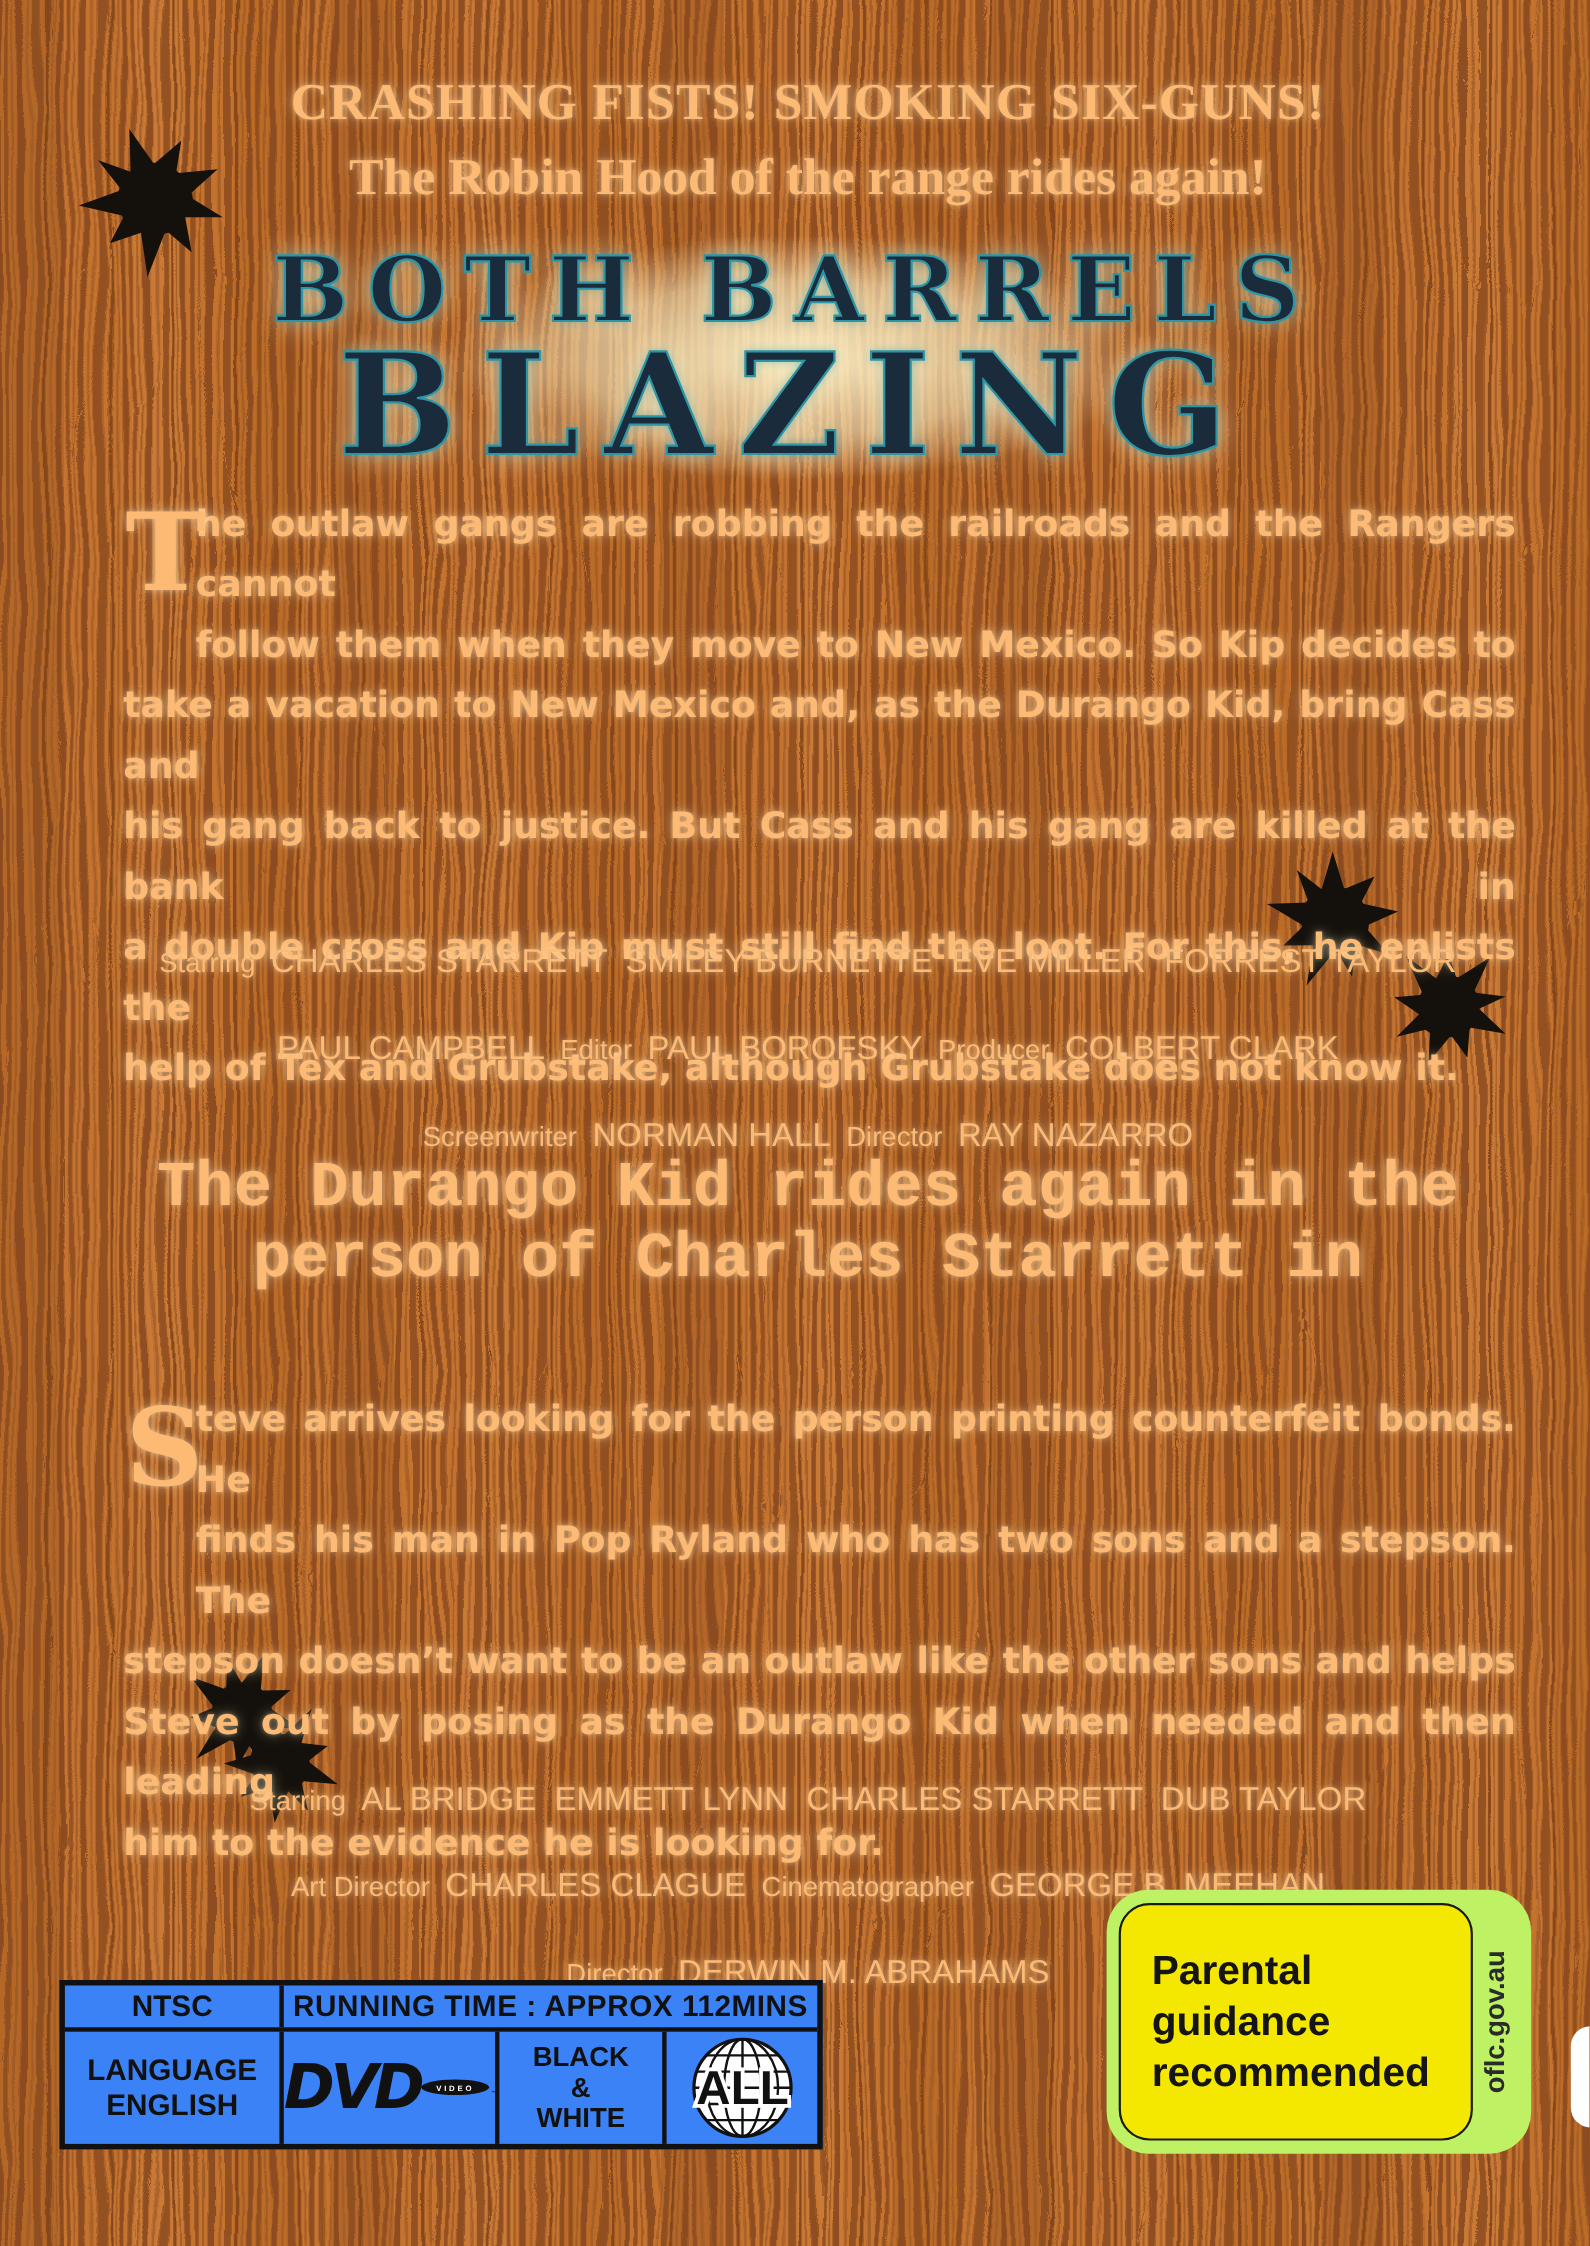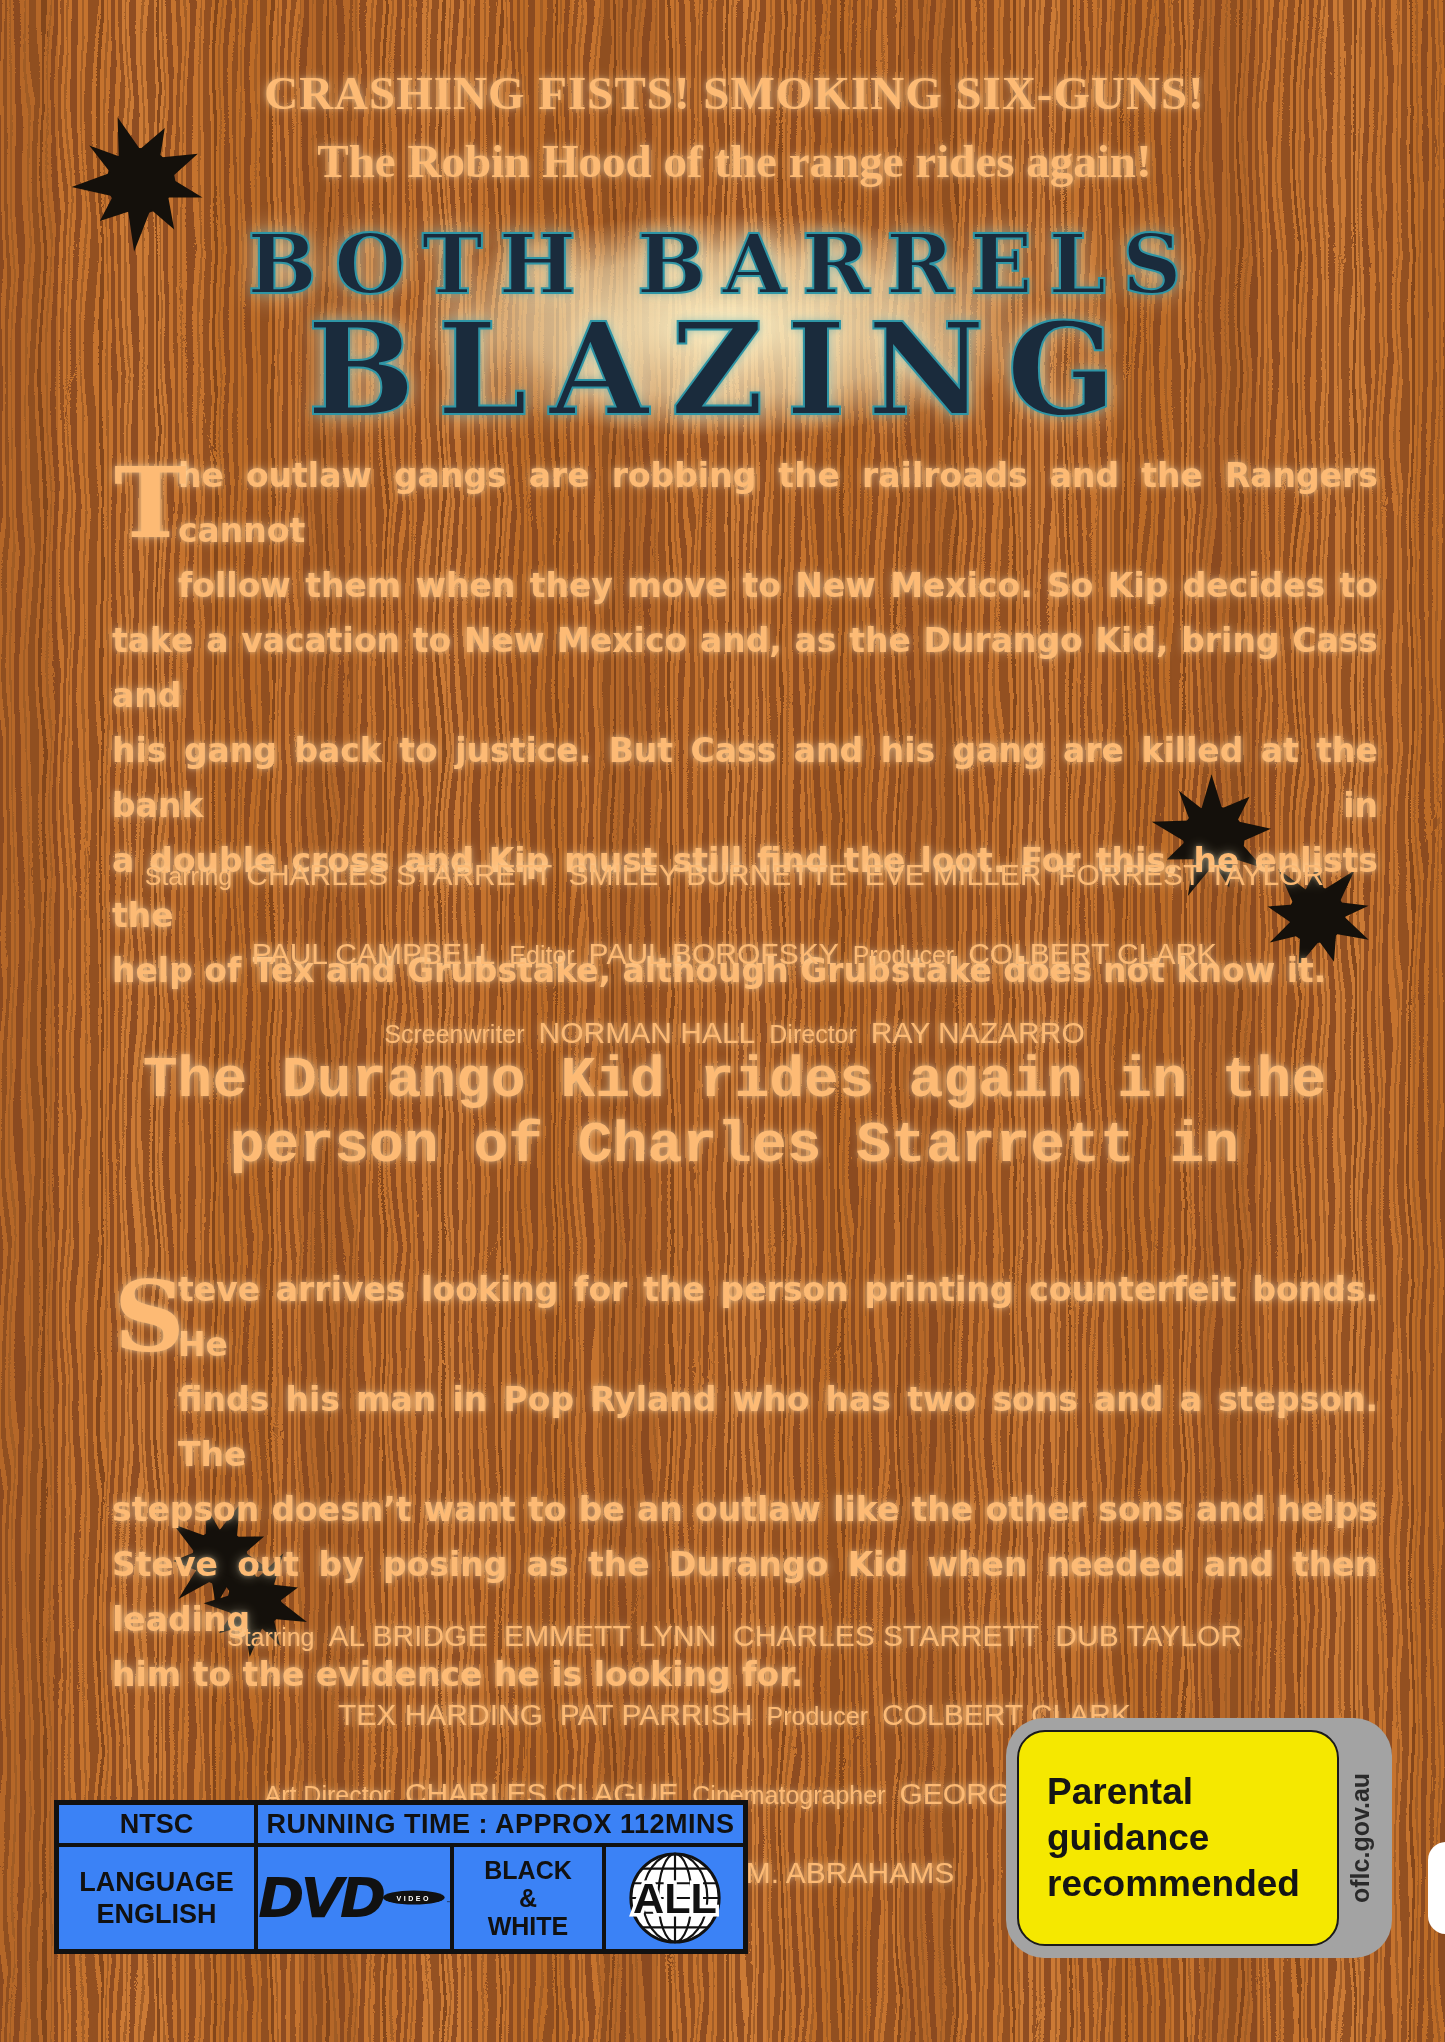--- a/index.html
+++ b/index.html
@@ -63,21 +63,21 @@
   #cell-ntsc { width:195px; font-size:27px; }
   #cell-runtime { flex:1; font-size:27px; letter-spacing:.5px; }
   #cell-language { width:195px; font-size:27px; line-height:32px; }
   #cell-dvd { width:196px; flex-direction:row; }
   #cell-bw { width:152px; font-size:25px; line-height:28px; }
   #cell-region { flex:1; }
   #dvd-word { font-family:"DejaVu Sans", sans-serif; font-weight:bold; font-style:italic;
     font-size:56px; line-height:48px; letter-spacing:-4px; }
   
   #rating-box { position:absolute; left:1006px; top:1718px; width:386px; height:240px;
-    background:#a3a3a3; border-radius:38px; }
+    background:#bef264; border-radius:38px; }
   #rating-yellow { position:absolute; left:11px; top:12px; width:322px; height:216px;
     background:#f5e800; border:2px solid #1a1a1a; border-radius:28px;
     display:flex; flex-direction:column; justify-content:center; padding-left:28px;
     font-family:"Liberation Sans", sans-serif; font-weight:bold; font-size:37px;
     line-height:46px; color:#151515; }
   #rating-site { position:absolute; right:8px; top:0; height:100%; width:48px;
     display:flex; align-items:center; justify-content:center;
     writing-mode:vertical-rl; transform:rotate(180deg);
     font-family:"Liberation Sans", sans-serif; font-weight:bold; font-size:25px; color:#2a2a2a; }
   #edge-tab { position:absolute; left:1428px; top:1842px; width:44px; height:92px;
@@ -162,21 +162,20 @@
     <span class="dropcap">S</span>
     <div class="syn-line indent">teve arrives looking for the person printing counterfeit bonds. He</div>
     <div class="syn-line indent">finds his man in Pop Ryland who has two sons and a stepson. The</div>
     <div class="syn-line">stepson doesn’t want to be an outlaw like the other sons and helps</div>
     <div class="syn-line">Steve out by posing as the Durango Kid when needed and then leading</div>
     <div class="syn-line last">him to the evidence he is looking for.</div>
   </div>
 
   <div id="credits2" class="credits cream">
     <div class="credit-line"><span class="seg role">Starring</span><span class="seg">AL BRIDGE  EMMETT LYNN  CHARLES STARRETT  DUB TAYLOR</span></div>
-    <div class="credit-line"><span class="seg">TEX HARDING  PAT PARRISH</span><span class="seg role">Producer</span><span class="seg">COLBERT CLARK</span></div>
     <div class="credit-line"><span class="seg role">Art Director</span><span class="seg">CHARLES CLAGUE</span><span class="seg role">Cinematographer</span><span class="seg">GEORGE B. MEEHAN</span></div>
     <div class="credit-line"><span class="seg role">Director</span><span class="seg">DERWIN M. ABRAHAMS</span></div>
   </div>
 
   <div id="tech-table">
     <div id="tech-top">
       <div id="cell-ntsc" class="tcell">NTSC</div>
       <div id="cell-runtime" class="tcell">RUNNING TIME : APPROX 112MINS</div>
     </div>
     <div id="tech-bottom">

